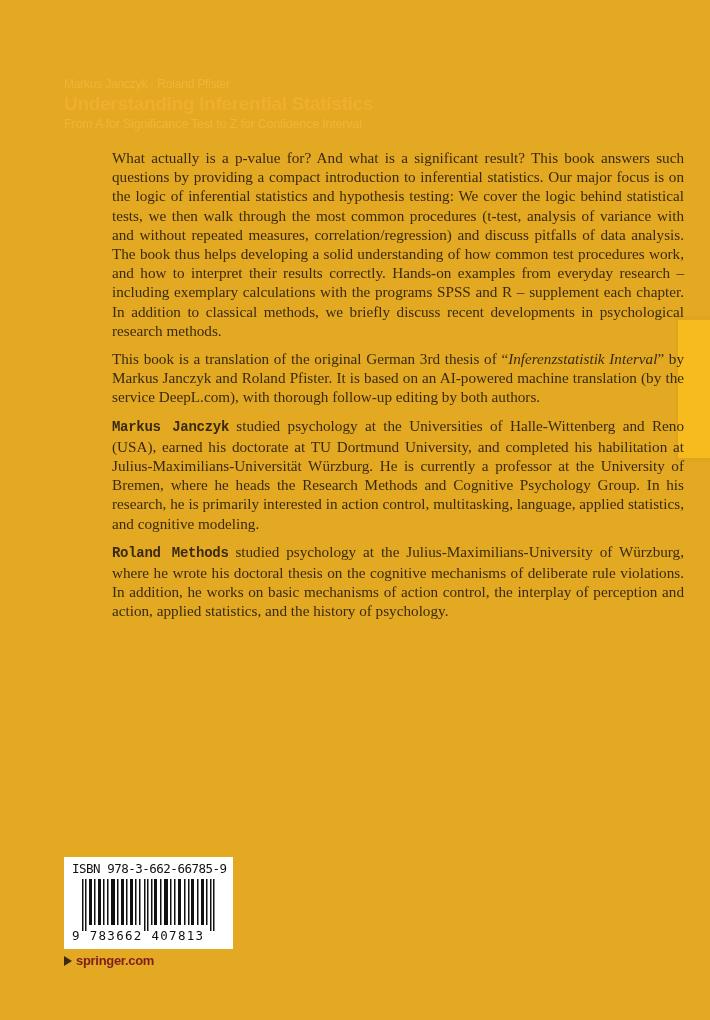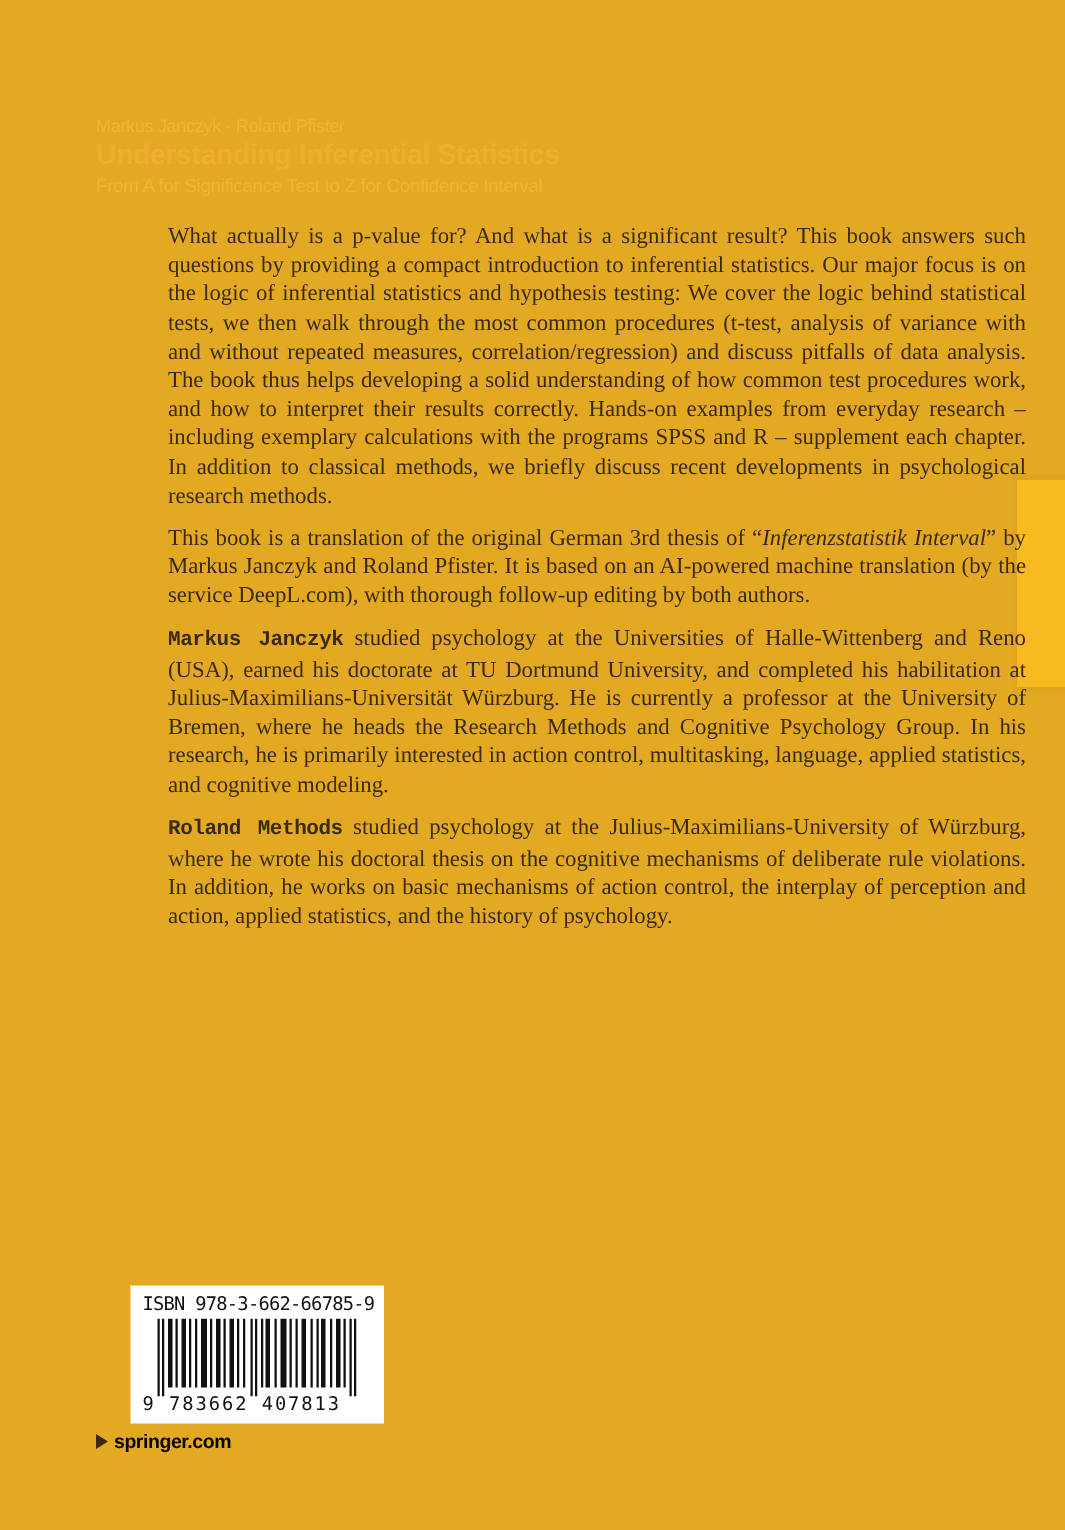--- a/index.html
+++ b/index.html
@@ -7,25 +7,25 @@
   .header{position:absolute;left:64px;top:77px;font-family:"Liberation Sans",sans-serif;}
   .authors-line{color:#f2b339;font-size:12px;letter-spacing:-0.2px;line-height:15px;}
   .title{color:#f0ae30;font-size:19px;font-weight:bold;line-height:24px;letter-spacing:-0.3px;}
   .subtitle{color:#f2b339;font-size:12.5px;line-height:16px;letter-spacing:-0.2px;}
   .body{position:absolute;left:64px;top:148px;width:572px;color:#3a2a10;font-size:15.2px;line-height:19.2px;text-align:justify;margin-left:48px;}
   .body p{margin:0 0 9px 0;}
   .body .heading{font-family:"Liberation Sans",sans-serif;font-weight:bold;font-size:12.5px;letter-spacing:-0.3px;line-height:17px;margin:0;}
   .body b.nm{font-family:Liberation Mono, monospace;font-size:14px;letter-spacing:-0.3px;}
   .tab{position:absolute;left:678px;top:320px;width:32px;height:138px;background:#f7bb20;}
   .tab-edge{position:absolute;left:675px;top:316px;width:35px;height:146px;background:#dfa51e;}
-  .barcode-box{position:absolute;left:64px;top:857px;width:169px;height:92px;background:#fff;margin-left:23px;}
+  .barcode-box{position:absolute;left:64px;top:857px;width:169px;height:92px;background:#fff;}
   .isbn-text{position:absolute;left:8px;top:4px;font-family:"DejaVu Sans Mono",monospace;font-size:12.5px;color:#111;letter-spacing:-0.5px;white-space:nowrap;}
   .bars{position:absolute;left:8px;top:22px;width:153px;height:52px;}
   .bar-digits{position:absolute;left:8px;top:71px;font-family:"DejaVu Sans Mono",monospace;font-size:12.5px;color:#111;letter-spacing:1.3px;white-space:nowrap;}
-  .springer{position:absolute;left:64px;top:953px;font-family:"Liberation Sans",sans-serif;font-weight:bold;font-size:13px;color:#000000;letter-spacing:-0.3px;}
+  .springer{position:absolute;left:64px;top:953px;font-family:"Liberation Sans",sans-serif;font-weight:bold;font-size:13px;color:#7f1d1d;letter-spacing:-0.3px;}
   .springer .arrow{display:inline-block;width:0;height:0;border-top:5px solid transparent;border-bottom:5px solid transparent;border-left:8px solid #3a2a10;margin-right:4px;vertical-align:-1px;}
 </style>
 </head>
 <body>
 
 <div class="header">
   <div class="authors-line">Markus Janczyk · Roland Pfister</div>
   <div class="title">Understanding Inferential Statistics</div>
   <div class="subtitle">From A for Significance Test to Z for Confidence Interval</div>
 </div>

